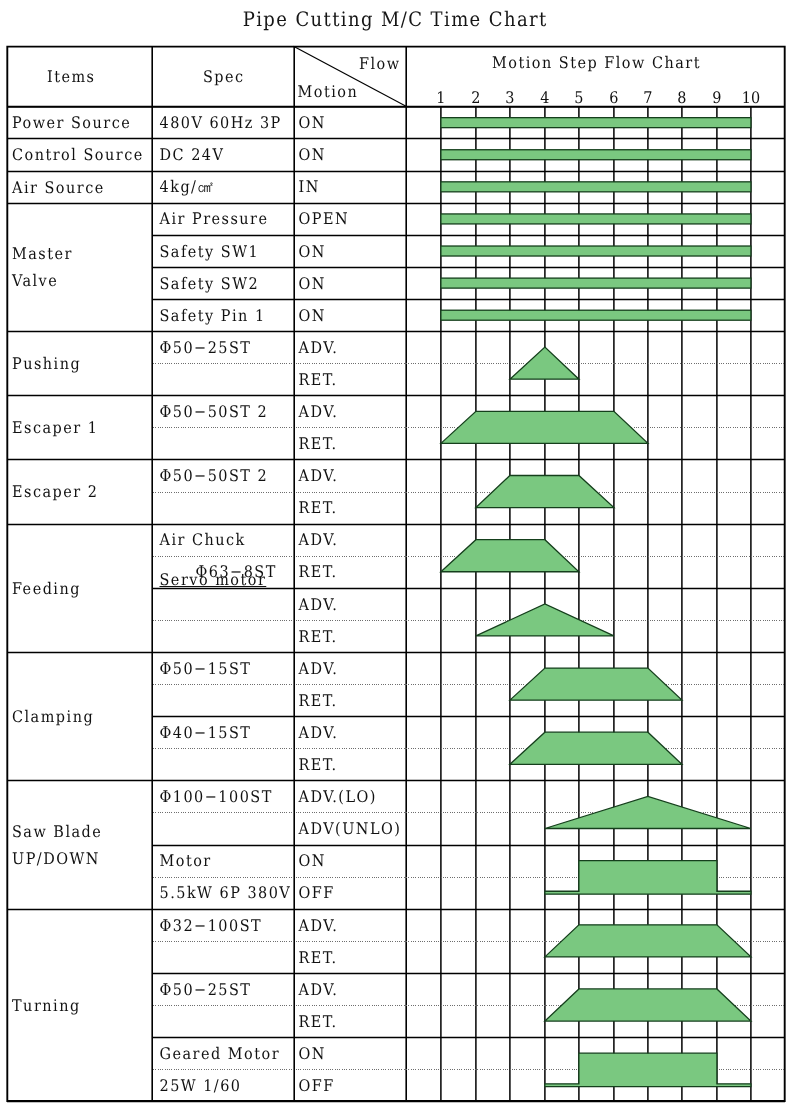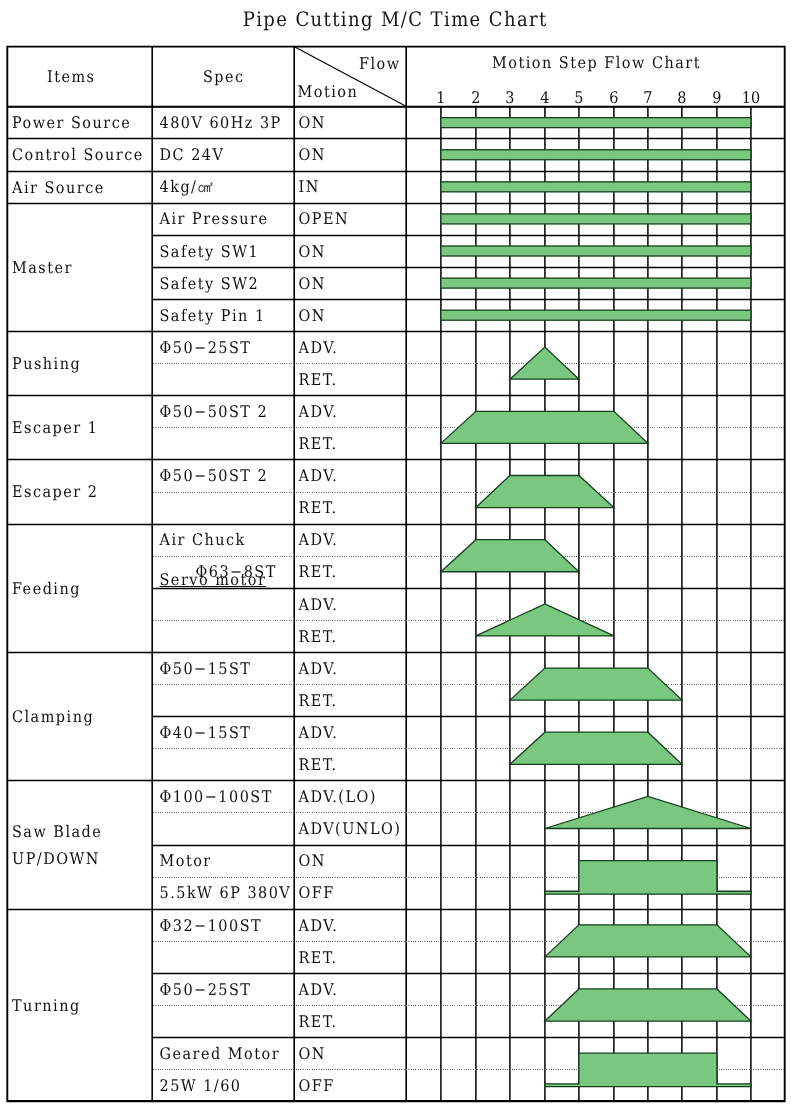--- a/index.html
+++ b/index.html
@@ -145,20 +145,21 @@
 <div class="tline">Power Source</div>
 </div>
 <div class="cell items-cell" style="left:7.0px;top:138.49px;width:145.5px;height:32.09px;">
 <div class="tline">Control Source</div>
 </div>
 <div class="cell items-cell" style="left:7.0px;top:170.59px;width:117px;height:32.09px;">
 <div class="tline">Air Source</div>
 </div>
 <div class="cell items-cell" style="left:7.0px;top:202.68px;width:145.5px;height:128.37px;">
 <div class="tline">Master</div>
+<div class="tline">Valve</div>
 </div>
 <div class="cell items-cell" style="left:7.0px;top:331.05px;width:145.5px;height:64.19px;">
 <div class="tline">Pushing</div>
 </div>
 <div class="cell items-cell" style="left:7.0px;top:395.24px;width:145.5px;height:64.19px;">
 <div class="tline">Escaper 1</div>
 </div>
 <div class="cell items-cell" style="left:7.0px;top:459.43px;width:145.5px;height:64.19px;">
 <div class="tline">Escaper 2</div>
 </div>

